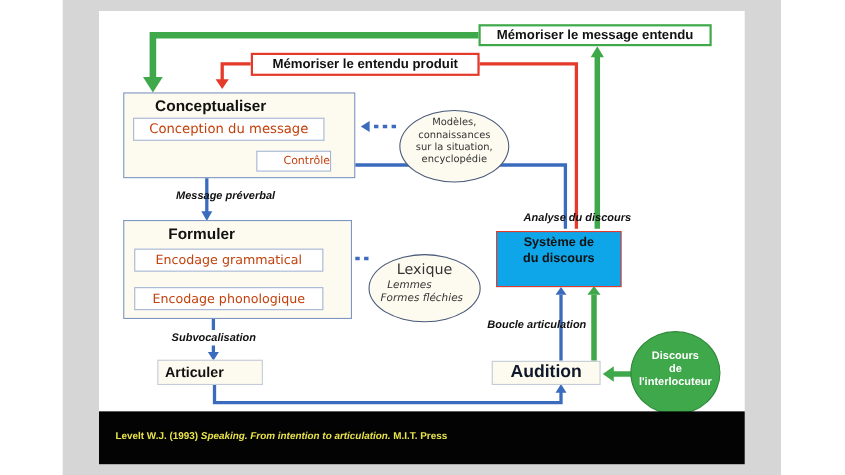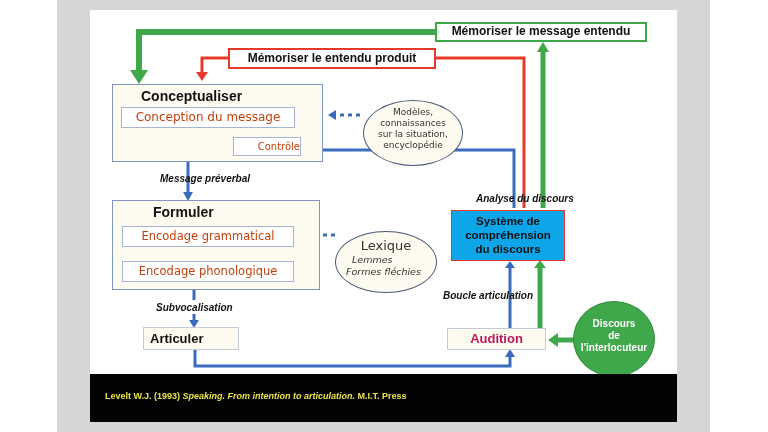--- a/index.html
+++ b/index.html
@@ -114,28 +114,27 @@
 <div class="label-it" style="left:156px;top:302px;">Subvocalisation</div>
 
 <div class="box" style="left:143px;top:327px;width:96px;height:23px;background:#fdfbef;border:1px solid #c4cbd8;">
   <div class="title" style="left:6px;top:3px;font-size:13px;">Articuler</div>
 </div>
 
 <div class="label-it" style="left:476px;top:171px;margin-top:22px;">Analyse du discours</div>
 
 <div class="box" style="left:451px;top:210px;width:114px;height:51px;background:#0ea5e9;border:1.5px solid #e53a2a;text-align:center;font-family:'Liberation Sans',sans-serif;font-weight:bold;font-size:11.5px;line-height:14px;padding-top:3px;color:#111;">
   <div>Système de</div>
-  <div>compréhension</div>
   <div>du discours</div>
 </div>
 
 <div class="label-it" style="left:443px;top:290px;">Boucle articulation</div>
 
 <div class="box" style="left:447px;top:328px;width:99px;height:22px;background:#fdfbef;border:1px solid #c4cbd8;text-align:center;">
-  <div style="font-family:'Liberation Sans',sans-serif;font-weight:bold;font-size:13px;line-height:20px;color:#be185d;">Audition</div>
+  <div style="font-family:'Liberation Sans',sans-serif;font-weight:bold;font-size:16px;line-height:20px;color:#0f172a;">Audition</div>
 </div>
 
 <div style="position:absolute;left:573px;top:301px;width:82px;height:76px;border-radius:50%;background:#3fa84a;border:1px solid #2e8a3a;box-sizing:border-box;text-align:center;color:#ffffff;font-family:'Liberation Sans',sans-serif;font-weight:bold;font-size:10px;line-height:12px;padding-top:16px;">
   <div>Discours</div>
   <div>de</div>
   <div>l'interlocuteur</div>
 </div>
 
 <div class="footer">
   <div class="footer-text">

